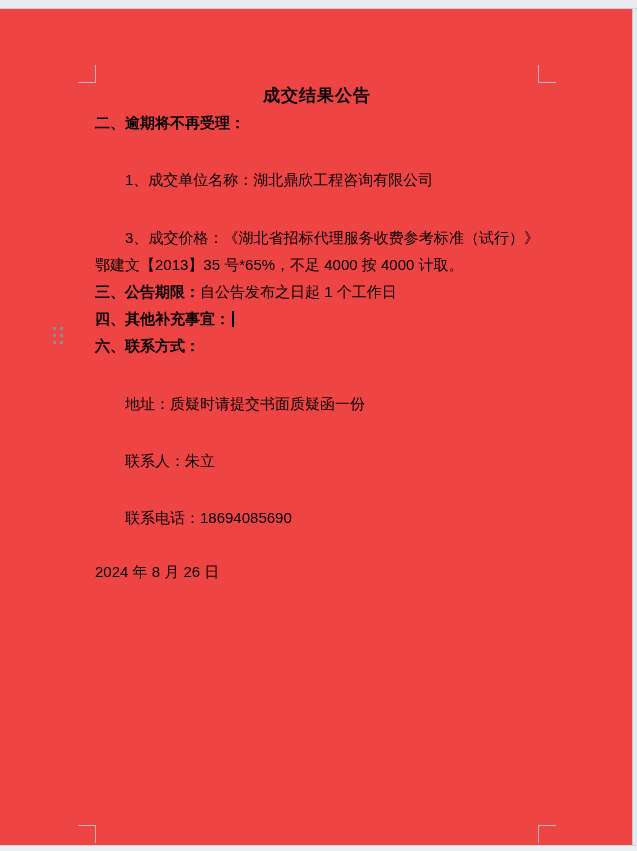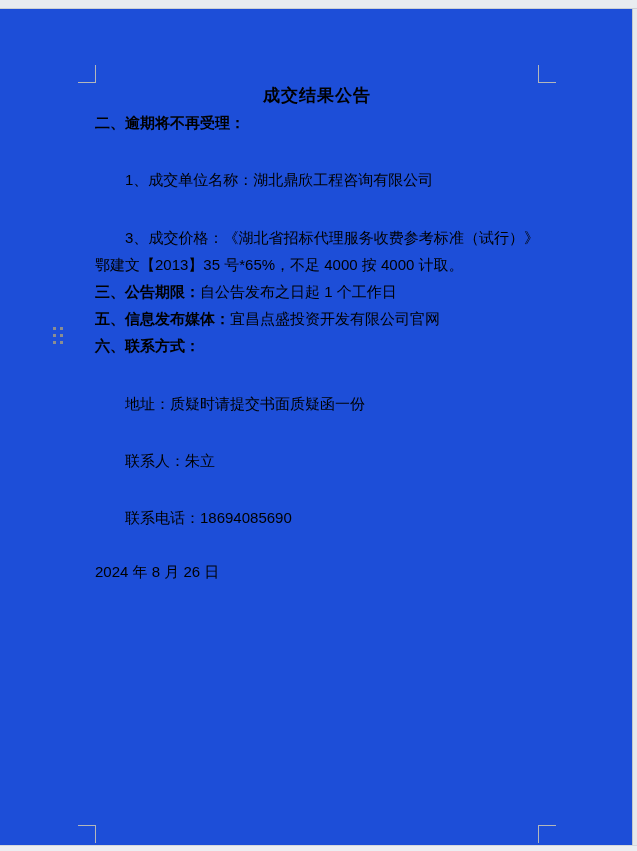--- a/index.html
+++ b/index.html
@@ -3,21 +3,21 @@
 <meta charset="utf-8">
 <style>
   html,body { margin:0; padding:0; }
   body {
     font-family: "Liberation Sans", sans-serif;
     background:#ffffff;
   }
   .canvas {
     position:relative;
     width:637px; height:851px;
-    background:#1d4ed8;
+    background:#ef4444;
     overflow:hidden;
   }
   
   .strip-top {
     position:absolute; top:0; left:0; width:637px; height:8px;
     background:#e9ecf0; border-bottom:1px solid #ccd0d5;
   }
   .strip-right {
     position:absolute; top:9px; right:0; width:4px; height:837px;
     background:#e6e8eb; border-left:1px solid #c4c8cd;
@@ -97,25 +97,25 @@
 
     <div class="line indent">1、成交单位名称：湖北鼎欣工程咨询有限公司</div>
 
 
     <div class="line indent justify">3、成交价格：《湖北省招标代理服务收费参考标准（试行）》鄂建文【2013】35 号*65%，不足 4000 按 4000 计取。</div>
 
     <div class="line">
       <span class="lbl">三、公告期限：</span><span>自公告发布之日起 1 个工作日</span>
     </div>
 
+    <div class="line">
+      <span class="lbl">四、其他补充事宜：</span><span class="caret"></span>
+    </div>
 
 
-    <div class="line">
-      <span class="lbl">五、信息发布媒体：</span><span>宜昌点盛投资开发有限公司官网</span>
-    </div>
 
     <div class="line">
       <span class="lbl">六、联系方式：</span>
     </div>
 
     <div class="line indent">地址：质疑时请提交书面质疑函一份</div>
     <div class="line indent">联系人：朱立</div>
     <div class="line indent">联系电话：18694085690</div>
 
     <div class="line date-line">2024 年 8 月 26 日</div>

